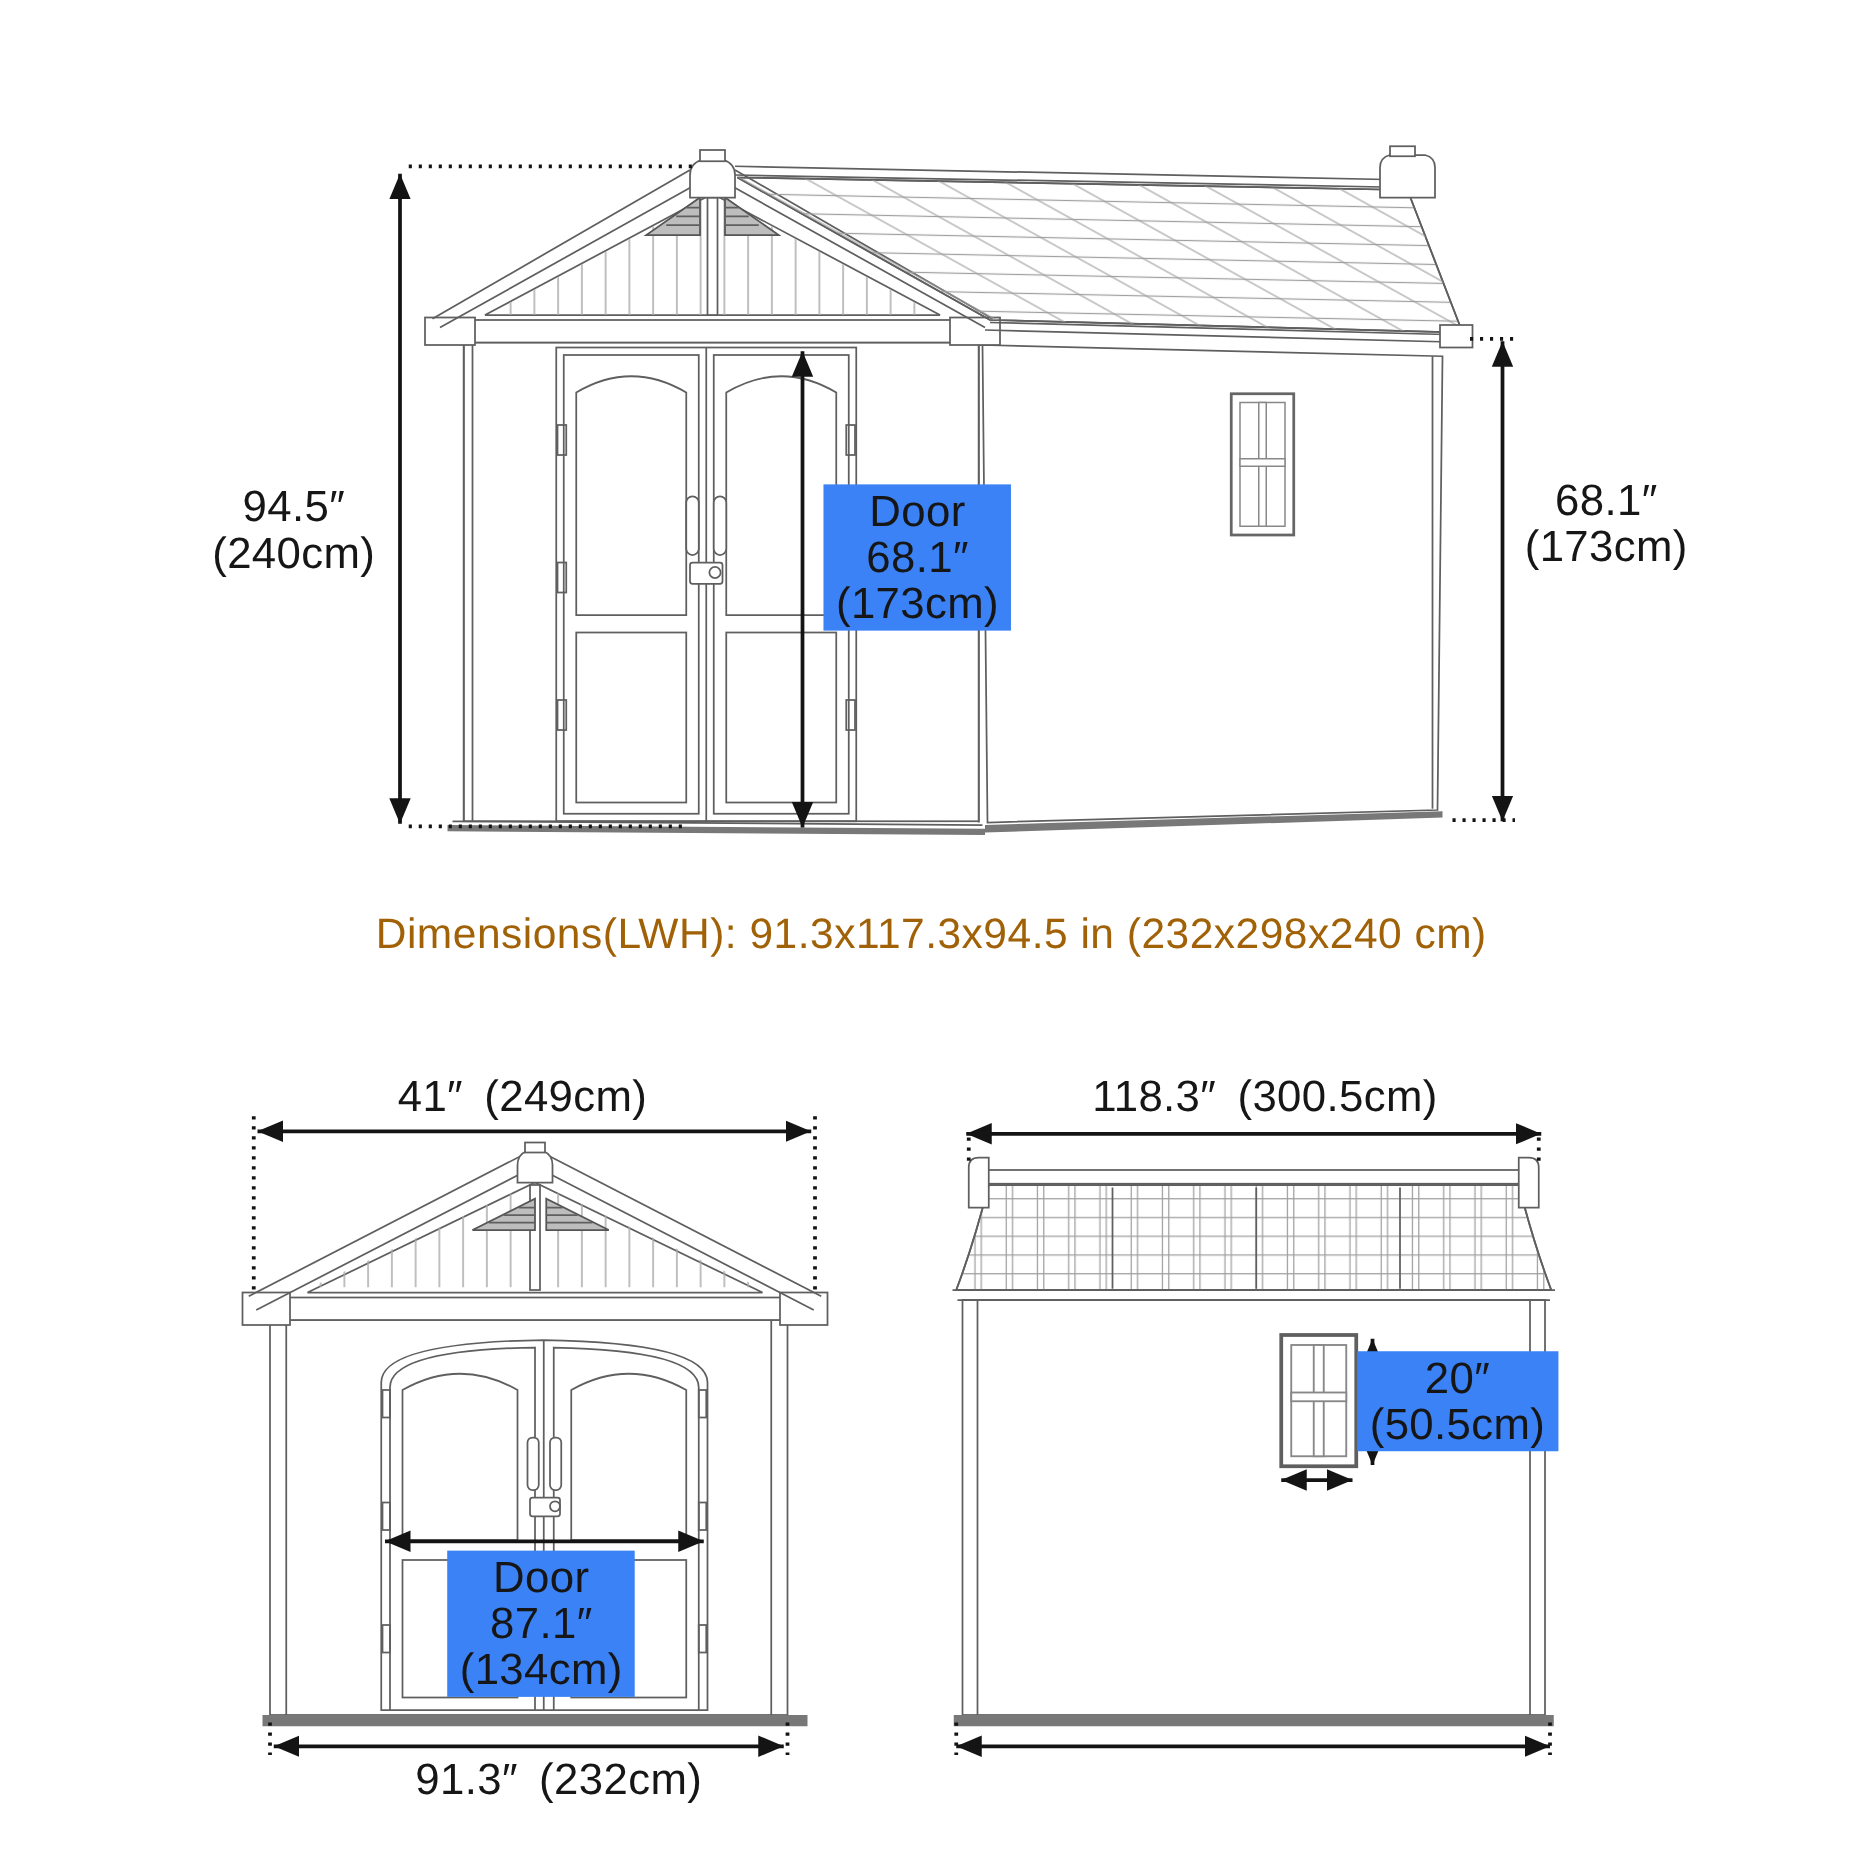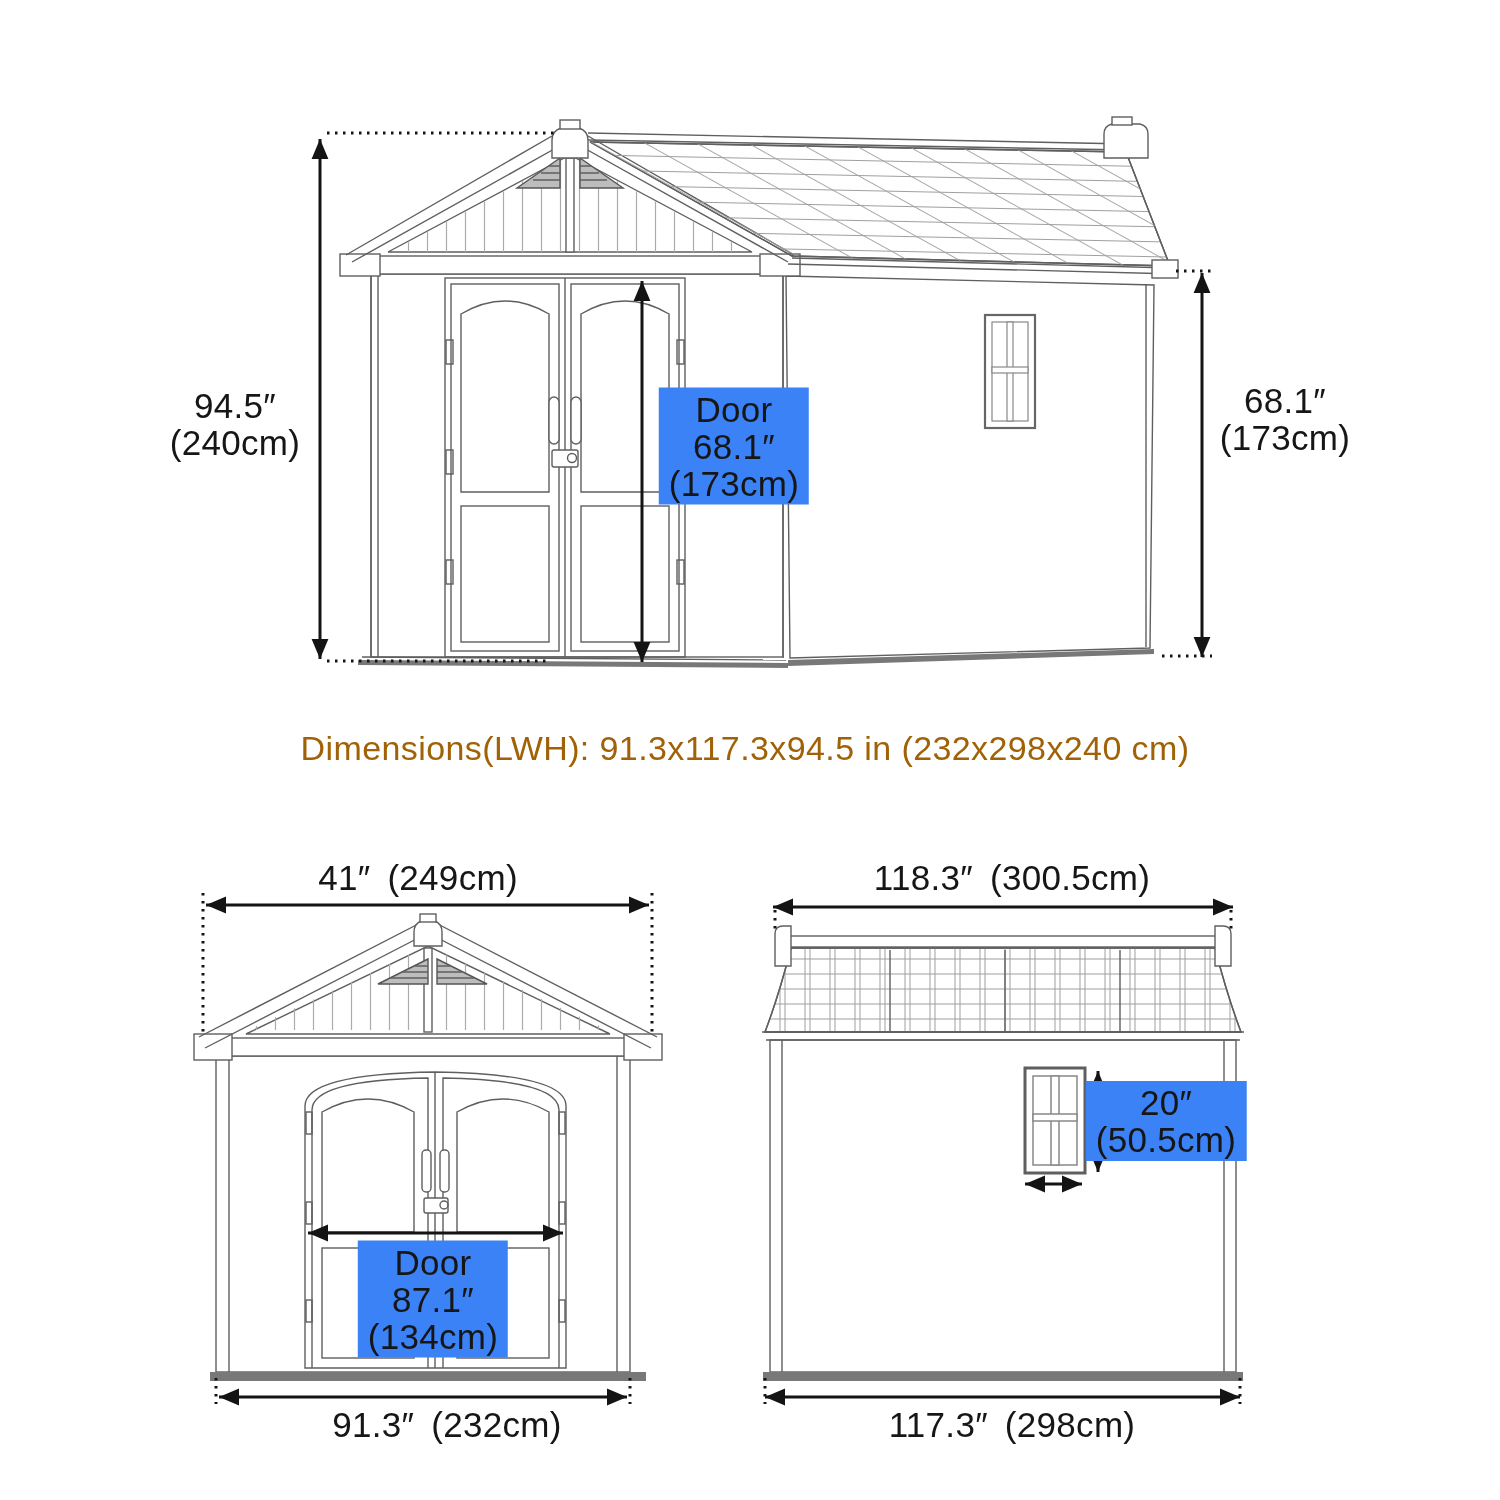--- a/index.html
+++ b/index.html
@@ -323,15 +323,14 @@
   <div class="lbl single" style="left:419px;top:1424px;margin-left:28px;">91.3″ (232cm)</div>
 
   <div class="lbl single" style="left:1012px;top:877px;">118.3″ (300.5cm)</div>
 
   <div class="lbl boxed" style="left:1166px;top:1121px;">
     <span>20″</span>
     <span>(50.5cm)</span>
   </div>
 
 
-  <div class="lbl single" style="left:1012px;top:1424px;">117.3″ (298cm)</div>
 
 </div>
 
 </body></html>

